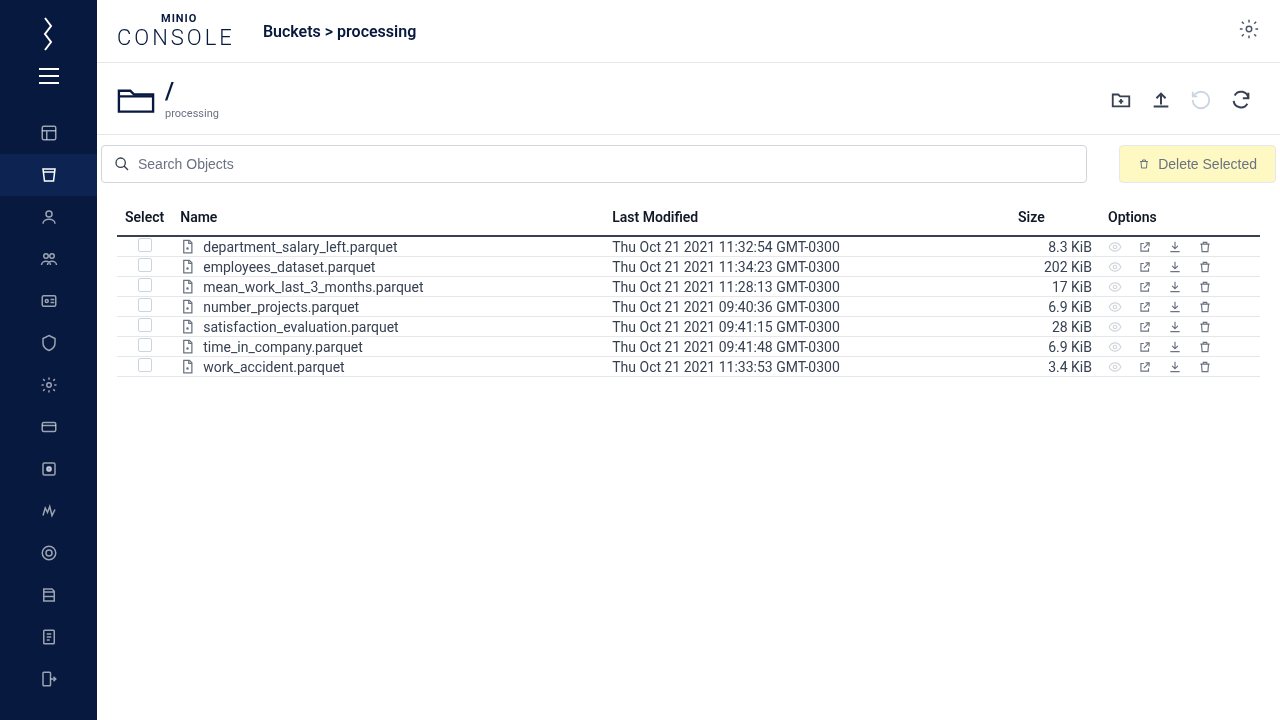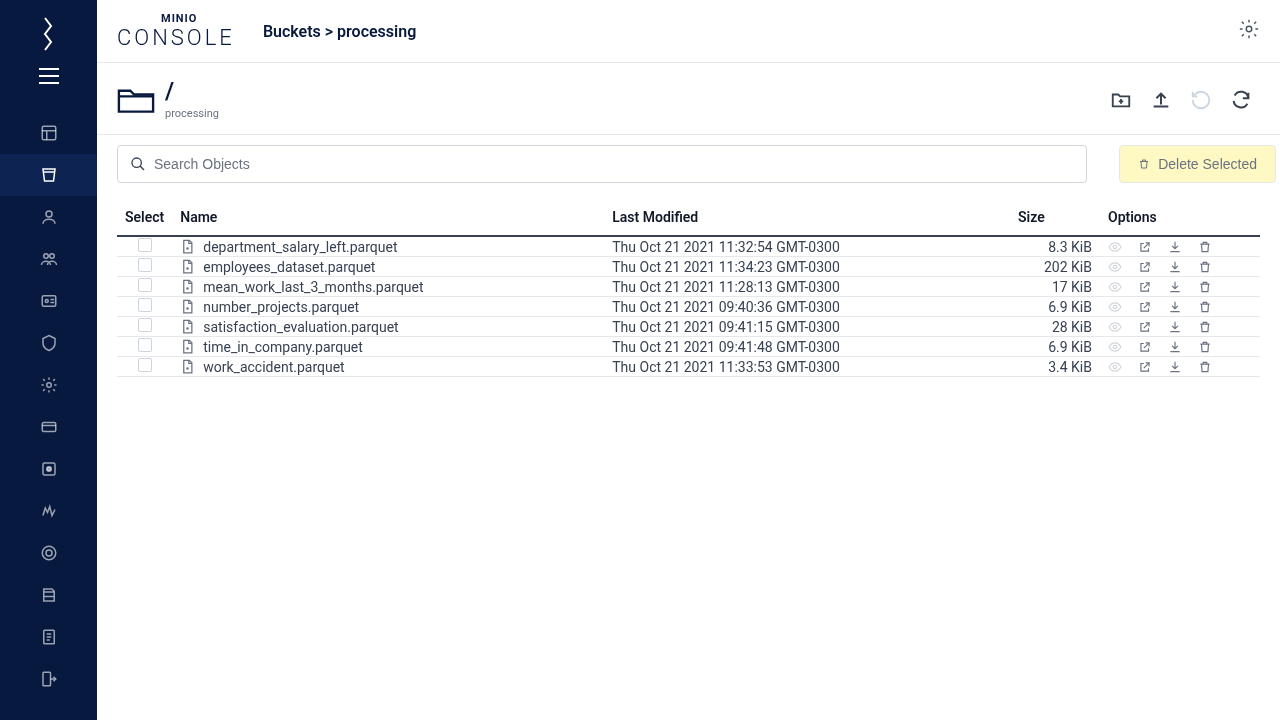--- a/index.html
+++ b/index.html
@@ -35,21 +35,21 @@
 .path-info { display: flex; flex-direction: column; }
 .path-slash { font-size: 24px; font-weight: 600; color: #07193e; line-height: 1; }
 .path-bucket { font-size: 11px; color: #6b7280; margin-top: 4px; }
 .subheader-spacer { flex: 1; }
 .subheader-actions { display: flex; gap: 18px; align-items: center; }
 .action-btn { cursor: pointer; color: #374151; display: flex; align-items: center; }
 .action-btn.disabled { color: #cbd5e1; }
 .action-btn svg { width: 22px; height: 22px; }
 
 
-.search-row { padding: 10px 4px; display: flex; gap: 32px; margin-left: 16px; }
+.search-row { padding: 10px 4px; display: flex; gap: 32px; }
 .search-box { flex: 1; border: 1px solid #d1d5db; border-radius: 4px; display: flex; align-items: center; padding: 0 12px; height: 38px; }
 .search-box svg { width: 16px; height: 16px; color: #374151; margin-right: 8px; }
 .search-box input { border: none; outline: none; flex: 1; font-size: 14px; color: #374151; }
 .search-box input::placeholder { color: #6b7280; }
 .delete-btn { background: #fef9c3; border: 1px solid #e5e7eb; border-radius: 4px; padding: 0 18px; height: 38px; display: flex; align-items: center; gap: 8px; cursor: pointer; color: #6b7280; font-size: 14px; }
 
 
 .table-wrap { padding: 6px 20px; }
 .table { width: 100%; border-collapse: collapse; }
 .table th { text-align: left; font-weight: 600; font-size: 14px; color: #111827; padding: 10px 8px; border-bottom: 2px solid #374151; }

